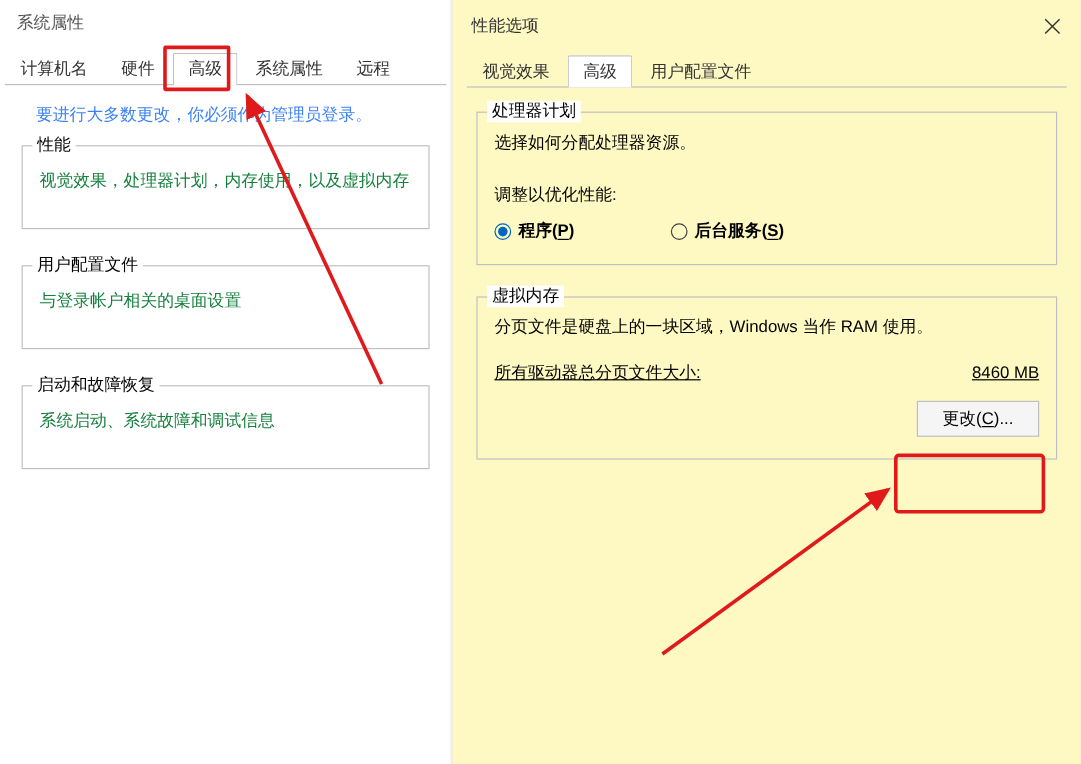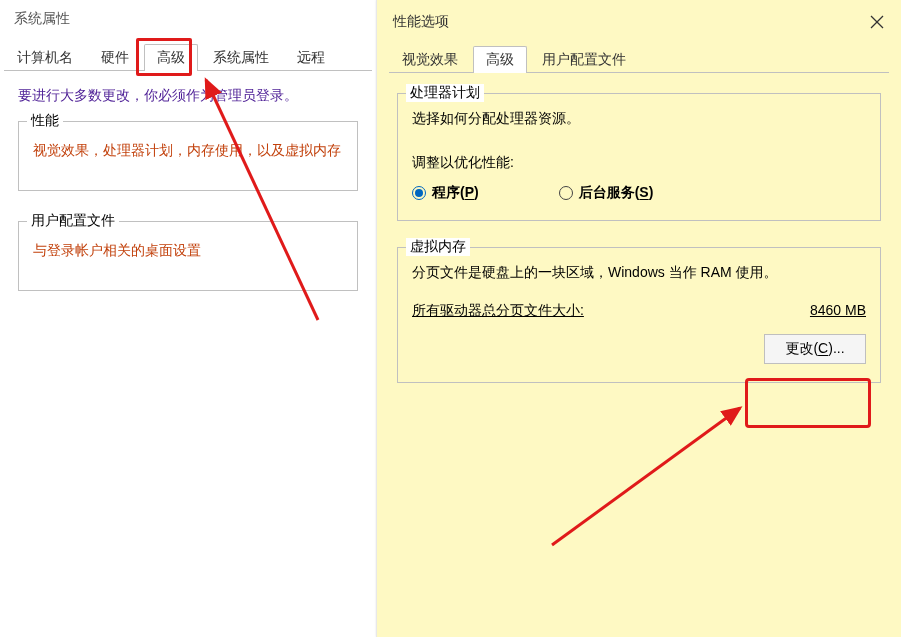--- a/index.html
+++ b/index.html
@@ -64,41 +64,41 @@
     height: 32px;
     border: 3px solid #e01a1a;
     border-radius: 2px;
     pointer-events: none;
   }
 
   .sp-body {
     padding: 8px 18px;
   }
   .sp-note {
-    margin: 8px 0 16px 0;
-    color: #4c1d95;
+    margin: 8px 0 16px 12px;
+    color: #3b82f6;
   }
 
   .fieldset {
     border: 1px solid #c0c0c0;
     margin: 0 0 30px 0;
     padding: 20px 14px 30px 14px;
     position: relative;
   }
   .fieldset-legend {
     position: absolute;
     top: -10px;
     left: 8px;
     background: #fff;
     padding: 0 4px;
     font-size: 14px;
     color: #000;
   }
   .fieldset-body {
-    color: #c2410c;
+    color: #15803d;
   }
 
   
   .perfopts {
     position: absolute;
     left: 376px;
     top: 0;
     width: 524px;
     height: 637px;
     background: #fef9c3;
@@ -234,20 +234,24 @@
     <div class="fieldset">
       <div class="fieldset-legend">性能</div>
       <div class="fieldset-body">视觉效果，处理器计划，内存使用，以及虚拟内存</div>
     </div>
 
     <div class="fieldset">
       <div class="fieldset-legend">用户配置文件</div>
       <div class="fieldset-body">与登录帐户相关的桌面设置</div>
     </div>
 
+    <div class="fieldset">
+      <div class="fieldset-legend">启动和故障恢复</div>
+      <div class="fieldset-body">系统启动、系统故障和调试信息</div>
+    </div>
   </div>
 </div>
 
 <div class="perfopts">
   <div class="perf-titlebar">
     <div class="perf-title">性能选项</div>
     <div class="close-btn">
       <svg viewBox="0 0 14 14">
         <line x1="1" y1="1" x2="13" y2="13" stroke="#333" stroke-width="1.2"></line>
         <line x1="13" y1="1" x2="1" y2="13" stroke="#333" stroke-width="1.2"></line>

